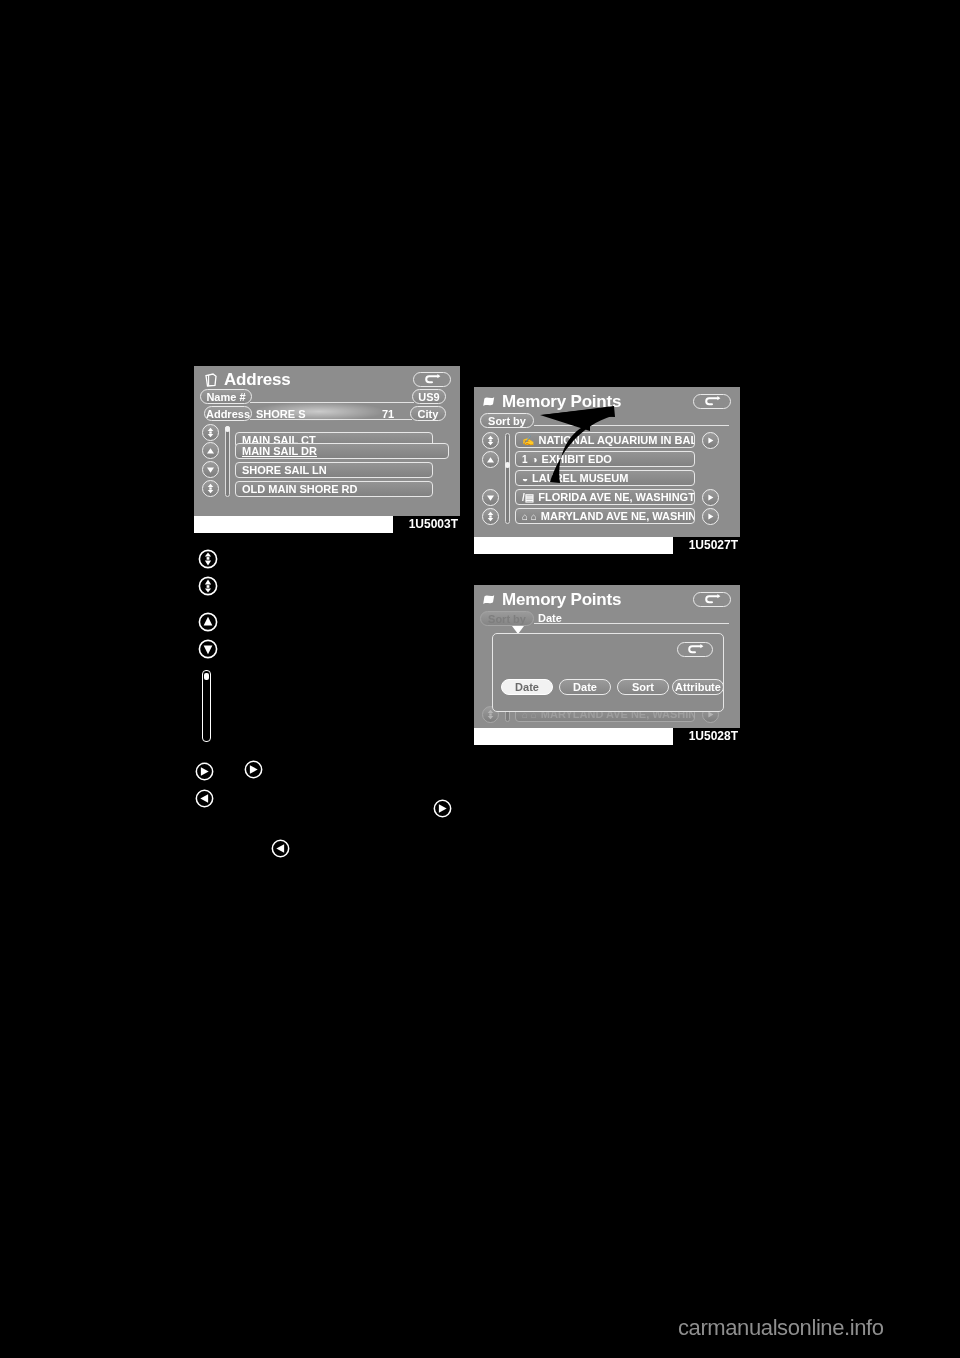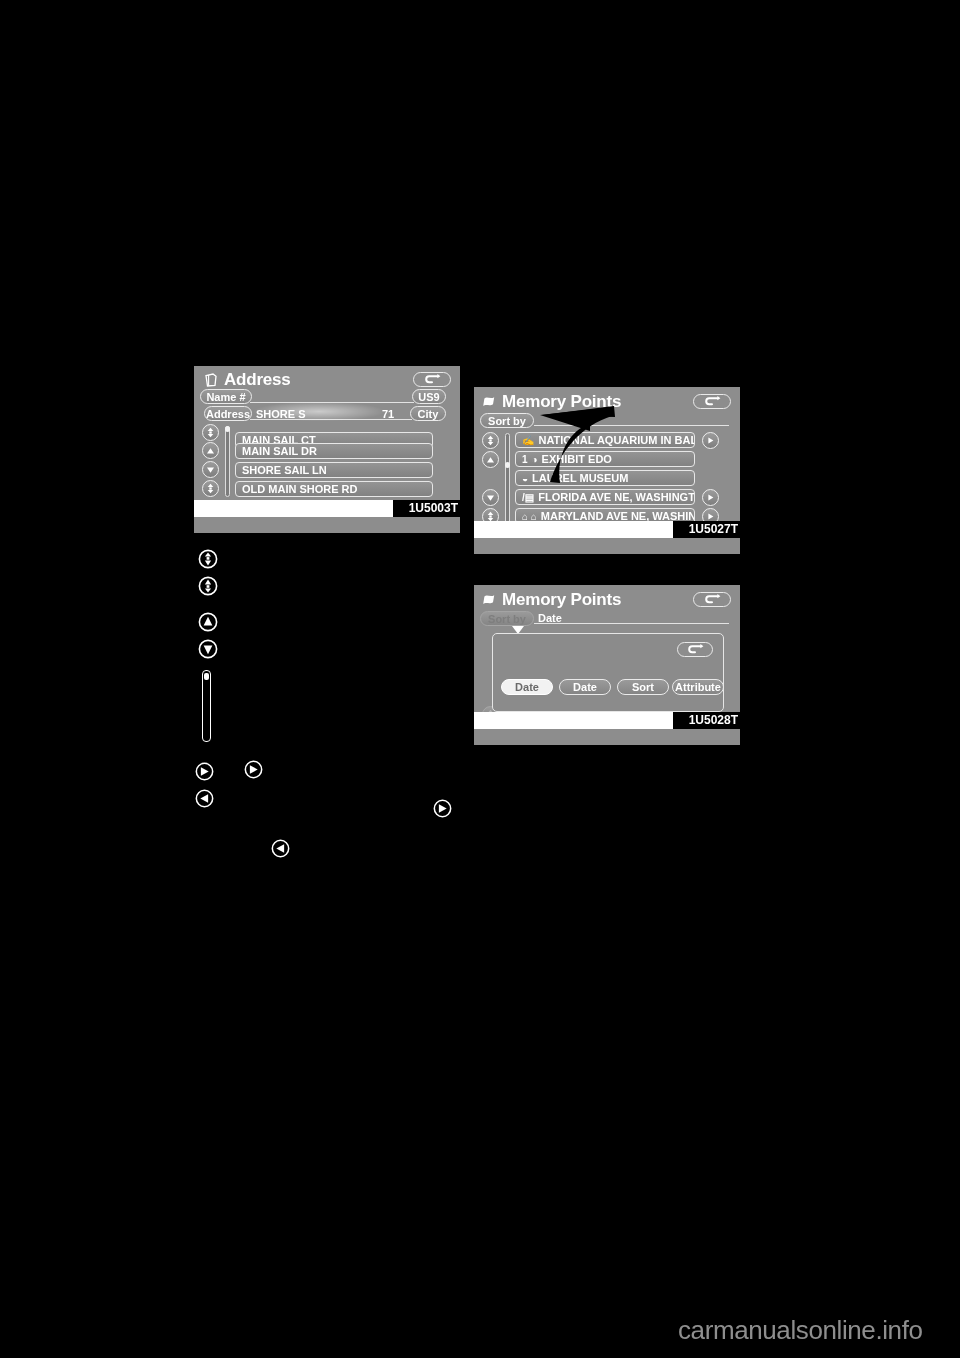--- a/index.html
+++ b/index.html
@@ -24,21 +24,21 @@
   }
   .nav-screen {
     position: absolute;
     left: 0; right: 0; top: 0;
     bottom: 17px;
     background: #8d8d8d;
     overflow: hidden;
   }
   .nav-caption-bar {
     position: absolute;
-    left: 0; right: 0; bottom: 16px;
+    left: 0; right: 0; bottom: 0;
     height: 17px;
     background: #000;
   }
   .nav-caption-white {
     position: absolute;
     left: 0; bottom: 0;
     height: 17px;
     background: #ffffff;
   }
   .nav-caption-code {
@@ -242,21 +242,21 @@
     width: 5px;
     height: 7px;
     border-radius: 2px;
     background: #ffffff;
   }
 
   
   .watermark {
     position: absolute;
     color: #8e8e8e;
-    font-size: 26px;
+    font-size: 22px;
     letter-spacing: -0.4px;
     white-space: nowrap;
     font-family: "Liberation Sans", sans-serif;
   }
 </style>
 </head>
 <body>
 
 <div class="nav-shot" style="left:194px; top:366px; width:266px; height:167px;">
 
@@ -311,21 +311,21 @@
       </svg>
     </div>
 
     <div class="vtrack" style="left:31px; top:60px; height:71px;">
       <div class="vthumb" style="left:-1.2px; top:-1.2px;"></div>
     </div>
 
     <div class="list-row" style="left:41px; top:58px; width:198px; height:16px;margin-top:8px;">
       <span>MAIN SAIL CT</span>
     </div>
-    <div class="list-row" style="left:41px; top:77px; width:198px; height:16px;">
+    <div class="list-row" style="left:41px; top:77px; width:214px; height:16px;text-decoration:underline;">
       <span>MAIN SAIL DR</span>
     </div>
     <div class="list-row" style="left:41px; top:96px; width:198px; height:16px;">
       <span>SHORE SAIL LN</span>
     </div>
     <div class="list-row" style="left:41px; top:115px; width:198px; height:16px;">
       <span>OLD MAIN SHORE RD</span>
     </div>
   </div>
 

